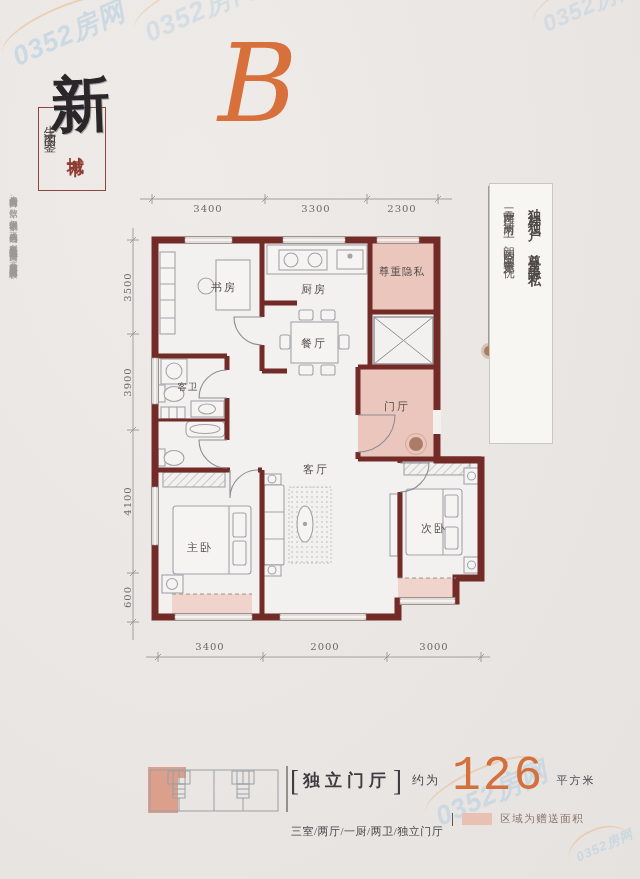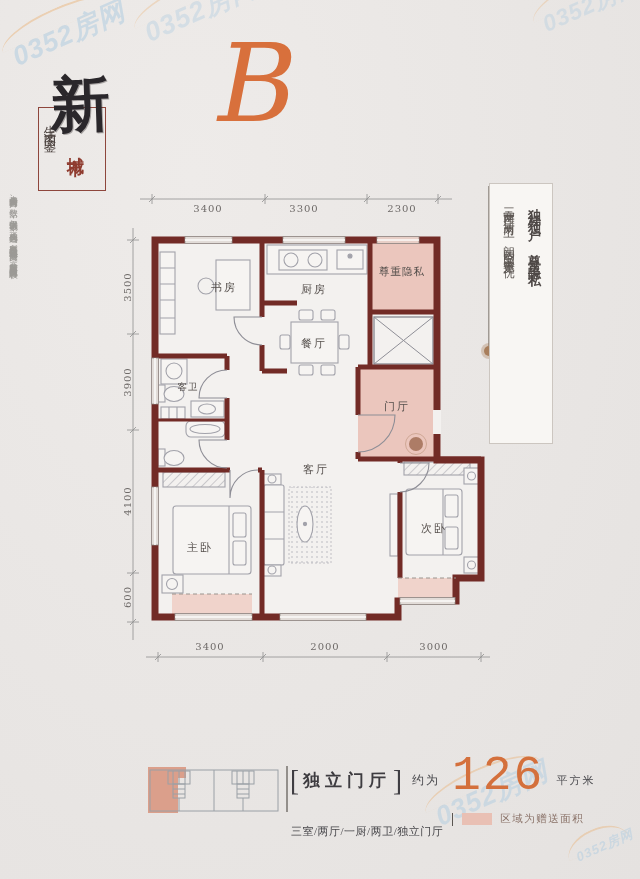--- a/index.html
+++ b/index.html
@@ -55,21 +55,21 @@
   .room-label{position:absolute;transform:translate(-50%,-50%);font-size:11px;letter-spacing:2px;
       color:#56504d;white-space:nowrap;}
   .dim{position:absolute;transform:translate(-50%,-50%);font-size:10px;color:#6e6a68;letter-spacing:1px;
       font-family:"DejaVu Serif",serif;white-space:nowrap;}
   .dim.v{transform:translate(-50%,-50%) rotate(-90deg);}
   .rl-study{left:224px;top:287px}.rl-kitchen{left:314px;top:289px}
   .rl-equip{left:402px;top:272px;font-size:10.5px;letter-spacing:1px}
   .rl-dining{left:314px;top:343px}.rl-gbath{left:188px;top:387px;font-size:9.5px;letter-spacing:1px}
   .rl-foyer{left:397px;top:406px}.rl-living{left:316px;top:469px}
   .rl-master{left:200px;top:547px}.rl-secondary{left:434px;top:528px}
-  .dt1{left:208px;top:208px}.dt2{left:304px;top:208px}.dt3{left:402px;top:208px}
+  .dt1{left:208px;top:208px}.dt2{left:316px;top:208px}.dt3{left:402px;top:208px}
   .db1{left:210px;top:646px}.db2{left:325px;top:646px}.db3{left:434px;top:646px}
   .dl1{left:127px;top:287px}.dl2{left:127px;top:382px}.dl3{left:127px;top:501px}.dl4{left:127px;top:597px}
 
   
   #area-line1{position:absolute;left:290px;top:758px;height:44px;display:flex;align-items:center;}
   .area-bracket{font-size:27px;color:#3f3d42;transform:scaleY(1.1);line-height:1;}
   #area-label{font-size:17px;font-weight:bold;letter-spacing:5px;color:#3e3c40;margin:0 2px 0 4px;}
   #area-approx{font-size:12px;color:#4a4a4e;margin-left:10px;letter-spacing:2px;}
   #area-value{font-size:48px;line-height:.9;color:#d4703c;font-family:Liberation Mono, monospace;
       margin:0 12px;position:relative;top:-3px;letter-spacing:2px;}

